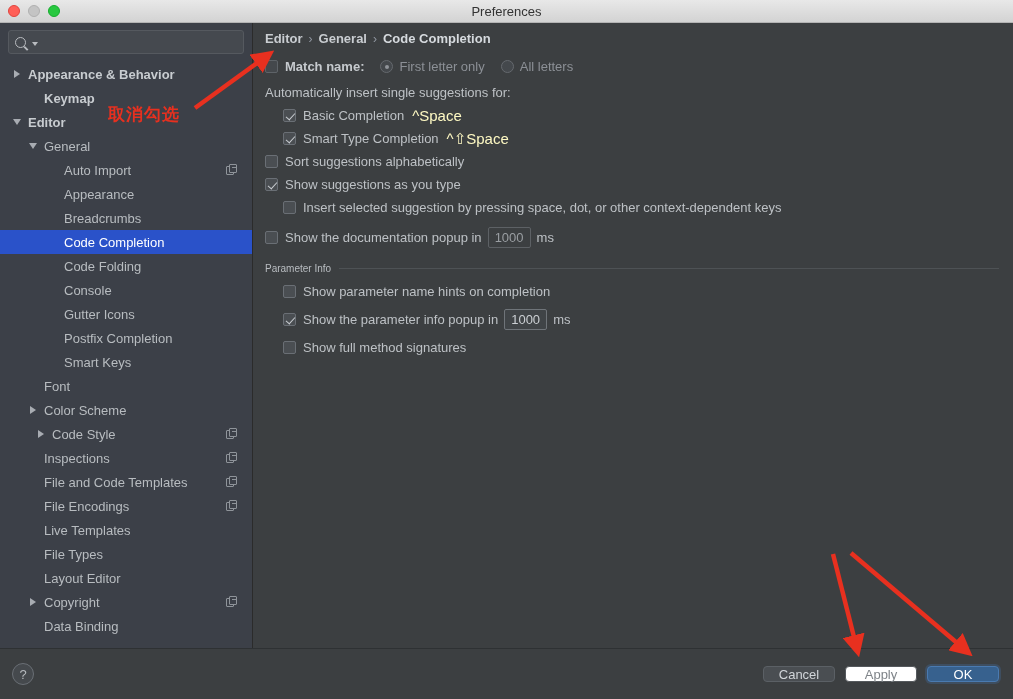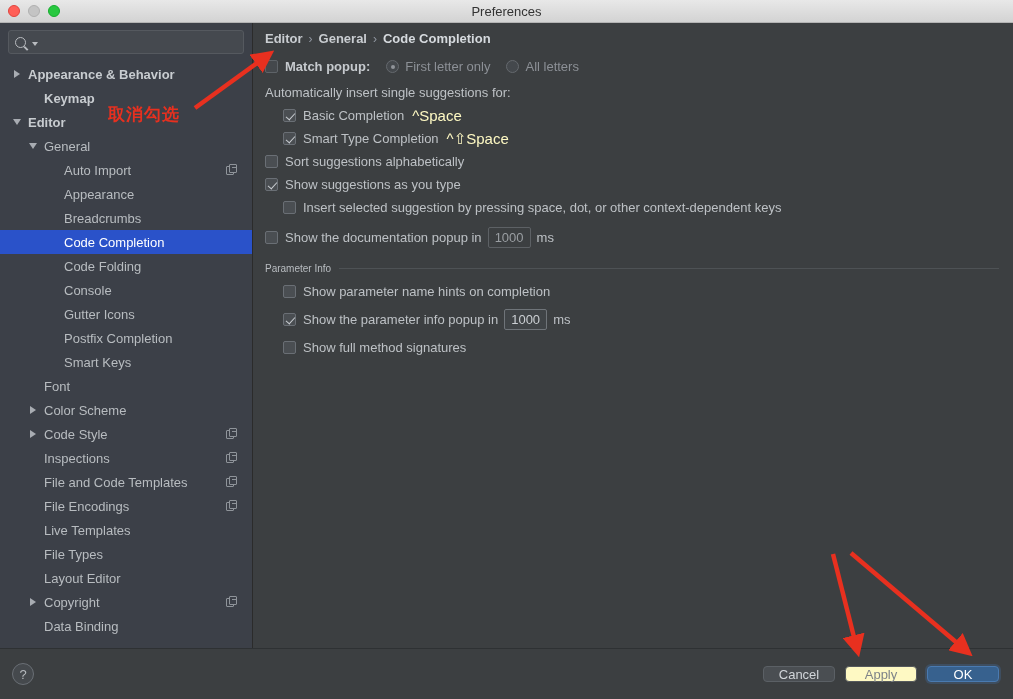--- a/index.html
+++ b/index.html
@@ -171,21 +171,21 @@
     width:22px;height:22px;border-radius:50%;
     border:1px solid #6a6f75; background:#45494d; color:#b6babe;
     display:flex;align-items:center;justify-content:center;font-size:13px;
   }
   #btn-group { margin-left:auto; display:flex; gap:10px; align-items:center; }
   .btn {
     min-width:72px; height:16px; border-radius:4px; font-size:13px;
     display:flex;align-items:center;justify-content:center; padding: 0 14px;
   }
   .btn.cancel { background:#4a4e52; border:1px solid #5b6065; color:#d2d6da; }
-  .btn.apply { background:#fef9c3; border:1px solid #55595d; color:#7e8388; }
+  .btn.apply { background:#ffffff; border:1px solid #55595d; color:#7e8388; }
   .btn.ok {
     background:#37618e; border:1px solid #4a7ab0; color:#ffffff;
     box-shadow: 0 0 0 2px rgba(70,120,180,0.28);
   }
 
   
   #annotations { position:absolute; inset:0; pointer-events:none; }
   .cn-note {
     position:absolute; color:#e8301f; font-size:17px;
     font-family:"DejaVu Sans", sans-serif; font-weight:600; letter-spacing:1px;
@@ -278,21 +278,21 @@
         <div class="tree-row" style="padding-left: 26px;">
           <span class="twisty"></span>
           <span class="tree-label" style="margin-left: 5px;">Font</span>
         </div>
         <div class="tree-row" style="padding-left: 26px;">
           <span class="twisty">
             <span class="tri-right"></span>
           </span>
           <span class="tree-label" style="margin-left: 5px;">Color Scheme</span>
         </div>
-        <div class="tree-row" style="padding-left: 26px;">
+        <div class="tree-row" style="padding-left: 26px; margin-left: 8px;">
           <span class="twisty">
             <span class="tri-right"></span>
           </span>
           <span class="tree-label" style="margin-left: 5px;">Code Style</span>
           <span class="copy-icon">
             <span class="b1"></span>
             <span class="b2"></span>
           </span>
         </div>
         <div class="tree-row" style="padding-left: 26px;">
@@ -353,21 +353,21 @@
     <div id="breadcrumb">
       <span>Editor</span>
       <span class="sep">›</span>
       <span>General</span>
       <span class="sep">›</span>
       <span class="crumb-last">Code Completion</span>
     </div>
 
     <div class="row indent0" style="margin-bottom:3px;">
       <span class="cb dim"></span>
-      <span style="font-weight:bold;color:#c6cace;">Match popup:</span>
+      <span style="font-weight:bold;color:#c6cace;">Match name:</span>
       <span class="radio selected" style="margin-left:16px;"></span>
       <span class="label-dim">First letter only</span>
       <span class="radio" style="margin-left:16px;"></span>
       <span class="label-dim">All letters</span>
     </div>
 
     <div class="row indent0">
       <span>Automatically insert single suggestions for:</span>
     </div>
 

